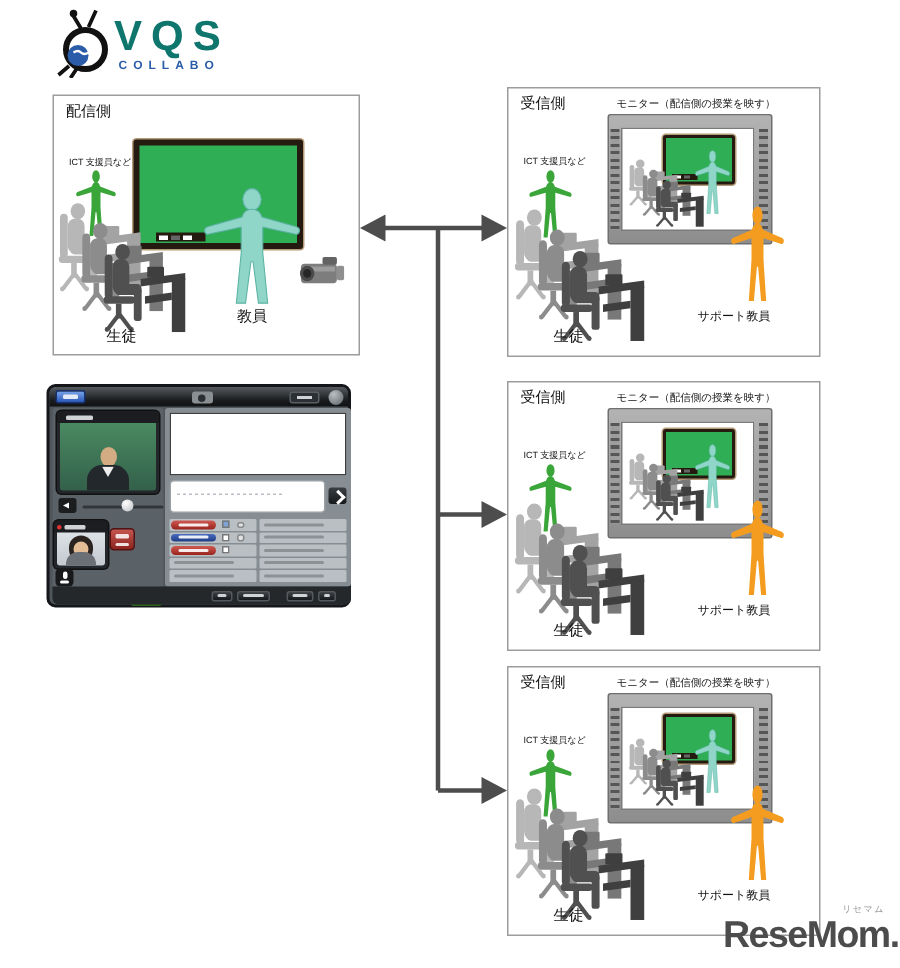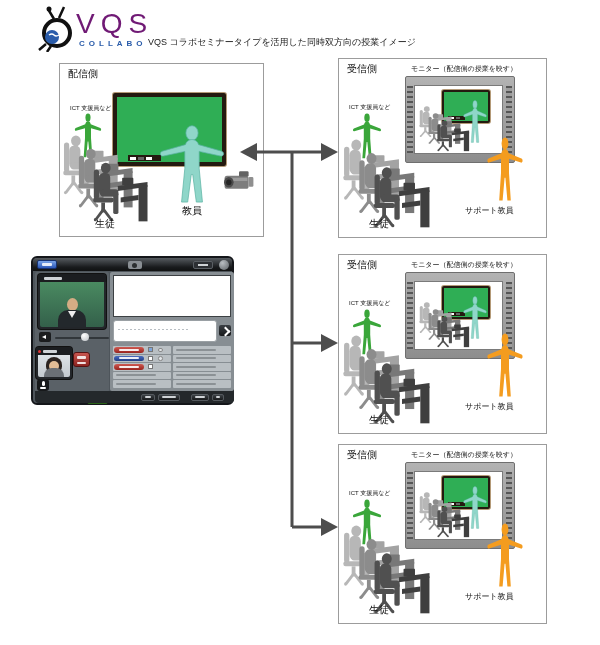--- a/index.html
+++ b/index.html
@@ -1,20 +1,20 @@
 <!DOCTYPE html>
 <html><head>
 <meta charset="utf-8">
 <style>
   html,body{margin:0;padding:0;background:#fff;}
   .canvas{position:relative;width:600px;height:645px;background:#fff;overflow:hidden;
           font-family:"Liberation Sans","DejaVu Sans",sans-serif;color:#111;}
   .abs{position:absolute;}
   
-  .brand{position:absolute;left:76px;top:8px;font-weight:normal;font-size:28px;letter-spacing:6px;color:#701a75;text-align:center;}
+  .brand{position:absolute;left:76px;top:8px;font-weight:bold;font-size:28px;letter-spacing:6px;color:#0f766e;text-align:center;}
   .brand-sub{position:absolute;left:79px;top:39px;font-weight:bold;font-size:8px;letter-spacing:4px;color:#2a5caa;}
   .title{position:absolute;left:148px;top:36px;font-size:9px;color:#222;white-space:nowrap;}
   
   .box{position:absolute;border:1px solid #9c9c9c;background:#fff;}
   .lbl{position:absolute;font-size:10px;color:#111;white-space:nowrap;}
   .lbl-xs{font-size:6px;}
   .lbl-s{font-size:7px;}
   .lbl-m{font-size:8px;font-family:Liberation Mono, monospace;}
   
   .board{position:absolute;background:#2fae55;border:4px solid #241a10;box-shadow:0 0 0 1px #b49a78;border-radius:2px;}
@@ -158,23 +158,22 @@
   <svg class="abs" style="left:34px;top:6px" width="42" height="46" viewBox="0 0 42 46">
     <path d="M14,3 L20,13 M30,1 L25,12" stroke="#111" stroke-width="2.5" fill="none"></path>
     <circle cx="15" cy="3" r="2.5" fill="#111"></circle>
     <circle cx="23" cy="27" r="13" fill="#fff" stroke="#111" stroke-width="4"></circle>
     <circle cx="18" cy="31" r="7" fill="#2a5caa"></circle>
     <path d="M15,29 q3,-2 5,0 q2,2 5,0" stroke="#fff" stroke-width="1.5" fill="none"></path>
     <path d="M12,38 L5,44 M17,40 L13,46" stroke="#111" stroke-width="2.5" fill="none"></path>
   </svg>
   <div class="brand">VQS</div>
   <div class="brand-sub">COLLABO</div>
-  <div class="title">VQS コラボセミナータイプを活用した同時双方向の授業イメージ</div>
-
-  <div class="box" style="left:35px;top:63px;width:203px;height:172px;margin-left:24px;">
+
+  <div class="box" style="left:35px;top:63px;width:203px;height:172px;">
     <div class="lbl" style="left:8px;top:3px;">配信側</div>
     <div class="board" style="left:53px;top:29px;width:105px;height:65px;">
       <div class="tray">
           <span class="chalk w"></span>
           <span class="chalk d"></span>
           <span class="chalk w"></span>
         </div>
     </div>
     <div class="lbl lbl-xs" style="left:10px;top:40px;">ICT 支援員など</div>
     <svg class="abs" style="left:13px;top:49px" width="30" height="46" viewBox="0 0 100 110" preserveAspectRatio="none">
@@ -419,14 +418,18 @@
     <line x1="254" y1="152" x2="324" y2="152" stroke="#4d4d4d" stroke-width="3"></line>
     <polygon points="240,152 257,143 257,161"></polygon>
     <polygon points="338,152 321,143 321,161"></polygon>
     <line x1="292" y1="152" x2="292" y2="527" stroke="#4d4d4d" stroke-width="3"></line>
     <line x1="292" y1="343" x2="324" y2="343" stroke="#4d4d4d" stroke-width="3"></line>
     <polygon points="338,343 321,334 321,352"></polygon>
     <line x1="292" y1="527" x2="324" y2="527" stroke="#4d4d4d" stroke-width="3"></line>
     <polygon points="338,527 321,518 321,536"></polygon>
   </svg>
 
+  <div class="wm">
+    <span class="ruby">リセマム</span>
+    <span class="main">ReseMom.</span>
+  </div>
 
 </div>
 
 </body></html>

